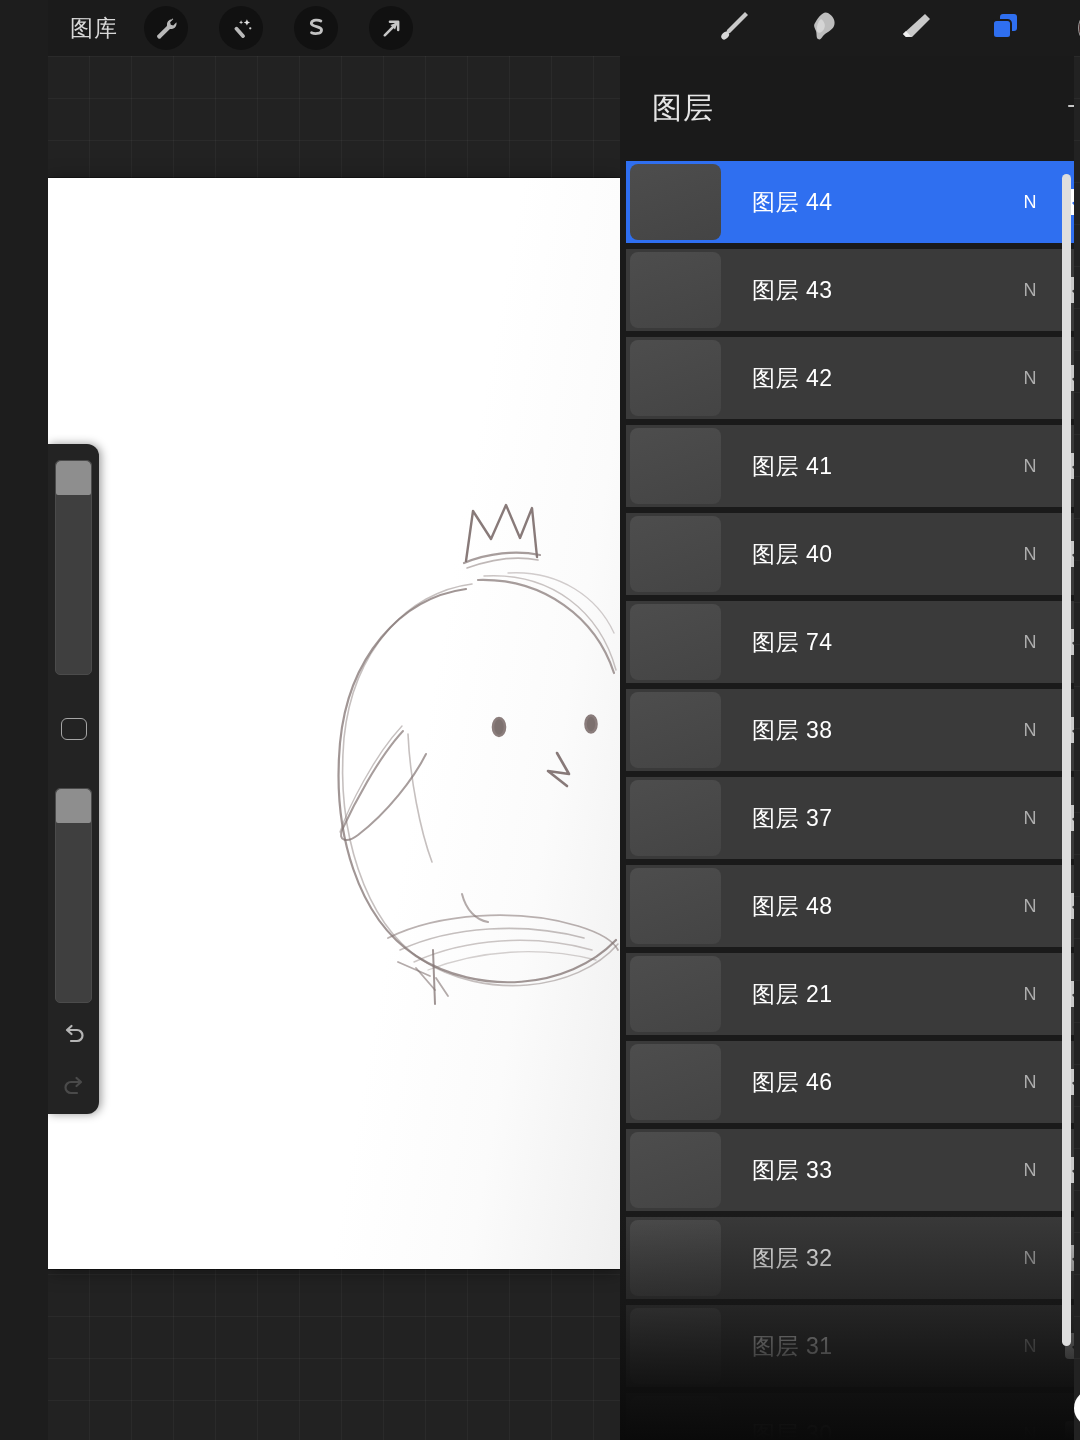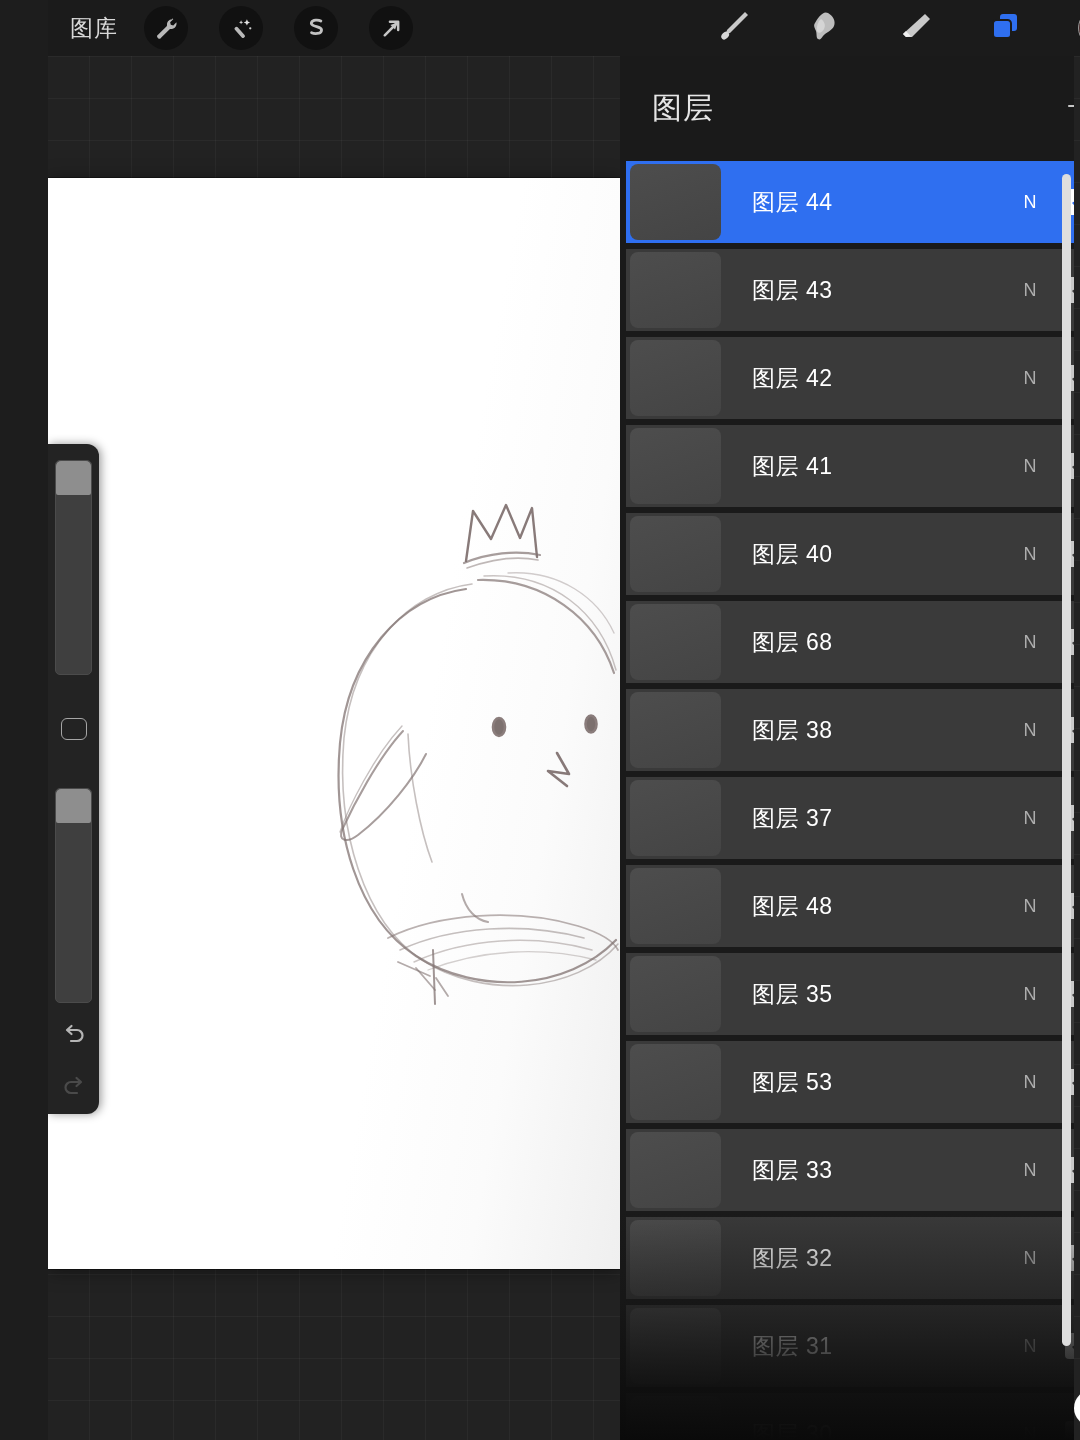--- a/index.html
+++ b/index.html
@@ -394,21 +394,21 @@
           <div class="layer-name">图层 40</div>
           <div class="layer-blend">N</div>
           <div class="layer-check">
             <svg width="17" height="17" viewBox="0 0 17 17">
               <path d="M3.5 9 L7 12.4 L13.5 5" fill="none" stroke-width="2.3" stroke-linecap="round" stroke-linejoin="round"></path>
             </svg>
           </div>
         </div>
         <div class="layer-row" style="top: 440px;">
           <div class="layer-thumb"></div>
-          <div class="layer-name">图层 68</div>
+          <div class="layer-name">图层 74</div>
           <div class="layer-blend">N</div>
           <div class="layer-check">
             <svg width="17" height="17" viewBox="0 0 17 17">
               <path d="M3.5 9 L7 12.4 L13.5 5" fill="none" stroke-width="2.3" stroke-linecap="round" stroke-linejoin="round"></path>
             </svg>
           </div>
         </div>
         <div class="layer-row" style="top: 528px;">
           <div class="layer-thumb"></div>
           <div class="layer-name">图层 38</div>
@@ -434,31 +434,31 @@
           <div class="layer-name">图层 48</div>
           <div class="layer-blend">N</div>
           <div class="layer-check">
             <svg width="17" height="17" viewBox="0 0 17 17">
               <path d="M3.5 9 L7 12.4 L13.5 5" fill="none" stroke-width="2.3" stroke-linecap="round" stroke-linejoin="round"></path>
             </svg>
           </div>
         </div>
         <div class="layer-row" style="top: 792px;">
           <div class="layer-thumb"></div>
-          <div class="layer-name">图层 35</div>
+          <div class="layer-name">图层 21</div>
           <div class="layer-blend">N</div>
           <div class="layer-check">
             <svg width="17" height="17" viewBox="0 0 17 17">
               <path d="M3.5 9 L7 12.4 L13.5 5" fill="none" stroke-width="2.3" stroke-linecap="round" stroke-linejoin="round"></path>
             </svg>
           </div>
         </div>
         <div class="layer-row" style="top: 880px;">
           <div class="layer-thumb"></div>
-          <div class="layer-name">图层 53</div>
+          <div class="layer-name">图层 46</div>
           <div class="layer-blend">N</div>
           <div class="layer-check">
             <svg width="17" height="17" viewBox="0 0 17 17">
               <path d="M3.5 9 L7 12.4 L13.5 5" fill="none" stroke-width="2.3" stroke-linecap="round" stroke-linejoin="round"></path>
             </svg>
           </div>
         </div>
         <div class="layer-row" style="top: 968px;">
           <div class="layer-thumb"></div>
           <div class="layer-name">图层 33</div>

